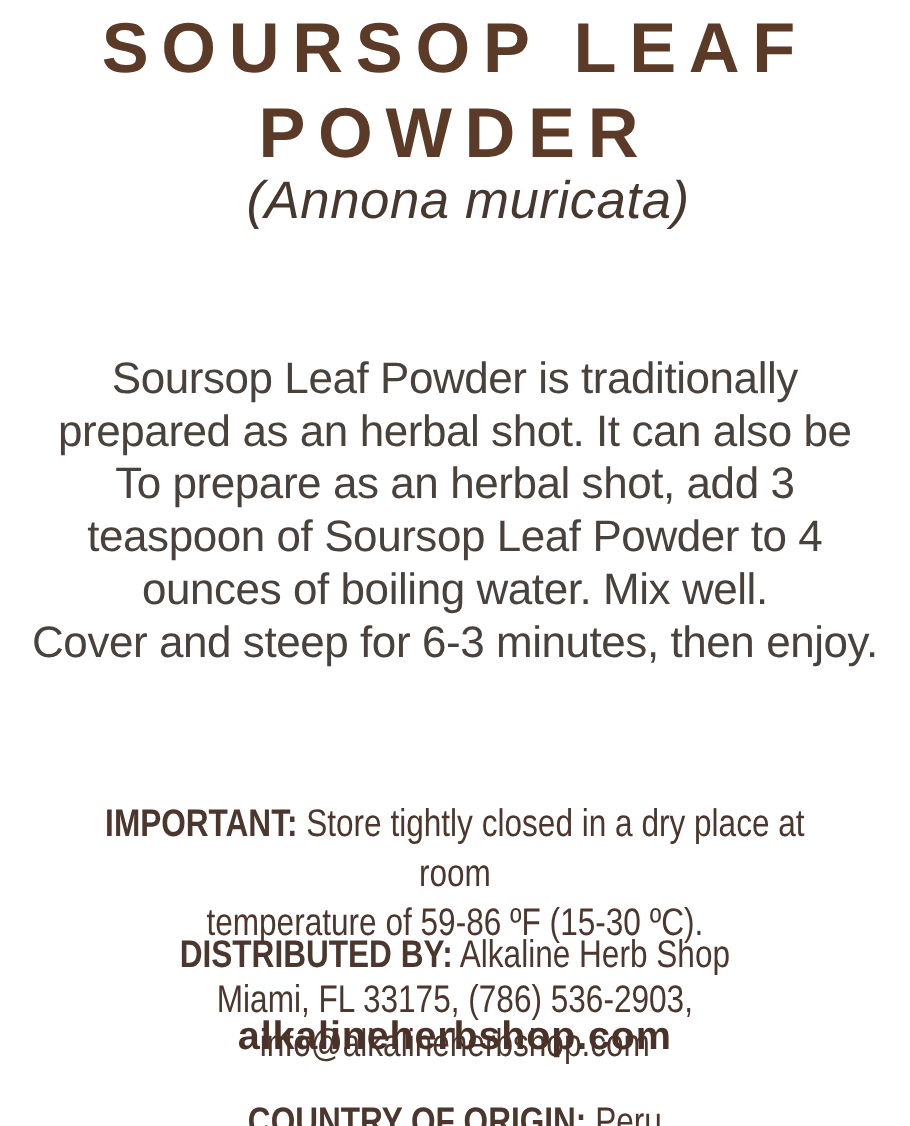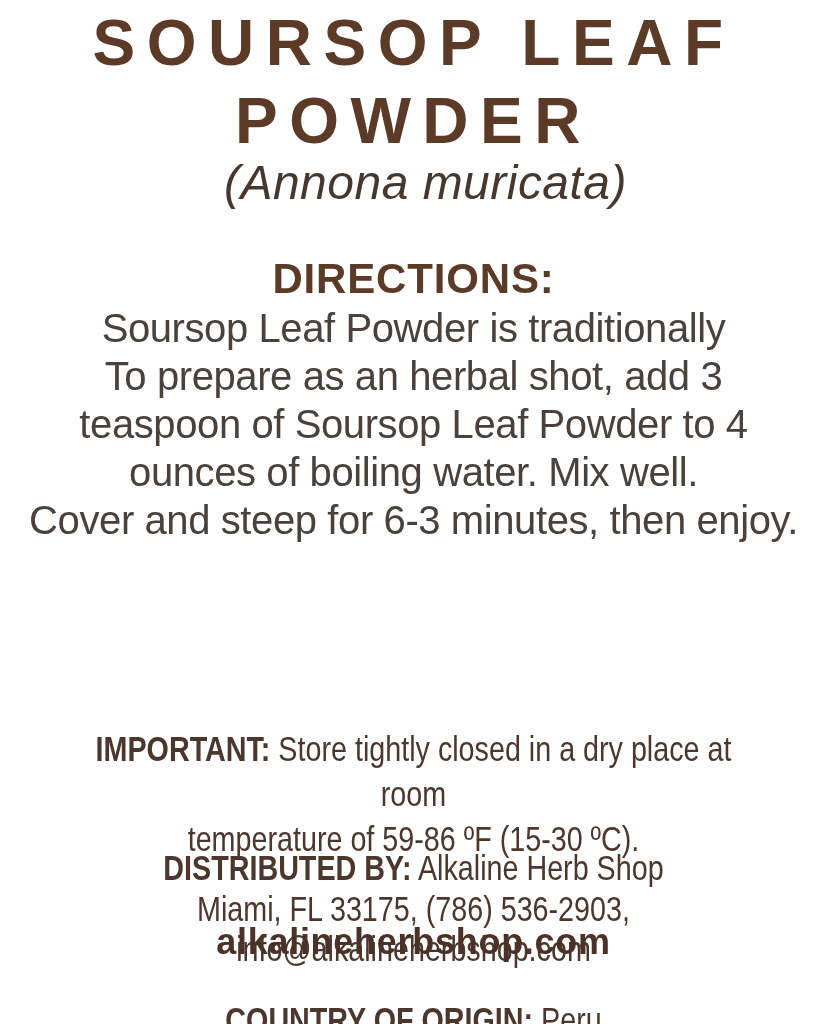--- a/index.html
+++ b/index.html
@@ -43,21 +43,21 @@
     padding-left: 24px;
   }
   .directions-heading {
     top: 243px;
     font-size: 42px;
     font-weight: 800;
     letter-spacing: 0.02em;
     color: var(--heading-brown, #5b3b27);
   }
   .directions-body {
-    top: 292px;
+    top: 308px;
     font-size: 40px;
     line-height: 48px;
     letter-spacing: -0.01em;
     color: var(--body-text, #49413b);
   }
   .narrow {
     transform: scaleX(0.82);
     color: var(--condensed-text, #4b372d);
   }
   .important {
@@ -98,24 +98,24 @@
 
 <div class="page">
 
   <h1 class="abs title">
     <span class="tline">SOURSOP LEAF</span>
     <span class="tline">POWDER</span>
   </h1>
 
   <div class="abs subtitle">(Annona muricata)</div>
 
-  <div class="abs directions-heading">DIRECTIONS:</div>
 
   <div class="abs directions-body">
     <div>Soursop Leaf Powder is traditionally</div>
+    <div>prepared as an herbal shot. It can also be</div>
     <div>To prepare as an herbal shot, add 3</div>
     <div>teaspoon of Soursop Leaf Powder to 4</div>
     <div>ounces of boiling water. Mix well.</div>
     <div>Cover and steep for 6-3 minutes, then enjoy.</div>
   </div>
 
   <div class="abs important narrow">
     <div><b>IMPORTANT:</b><span> Store tightly closed in a dry place at room</span></div>
     <div>temperature of 59-86 ºF (15-30 ºC).</div>
   </div>

